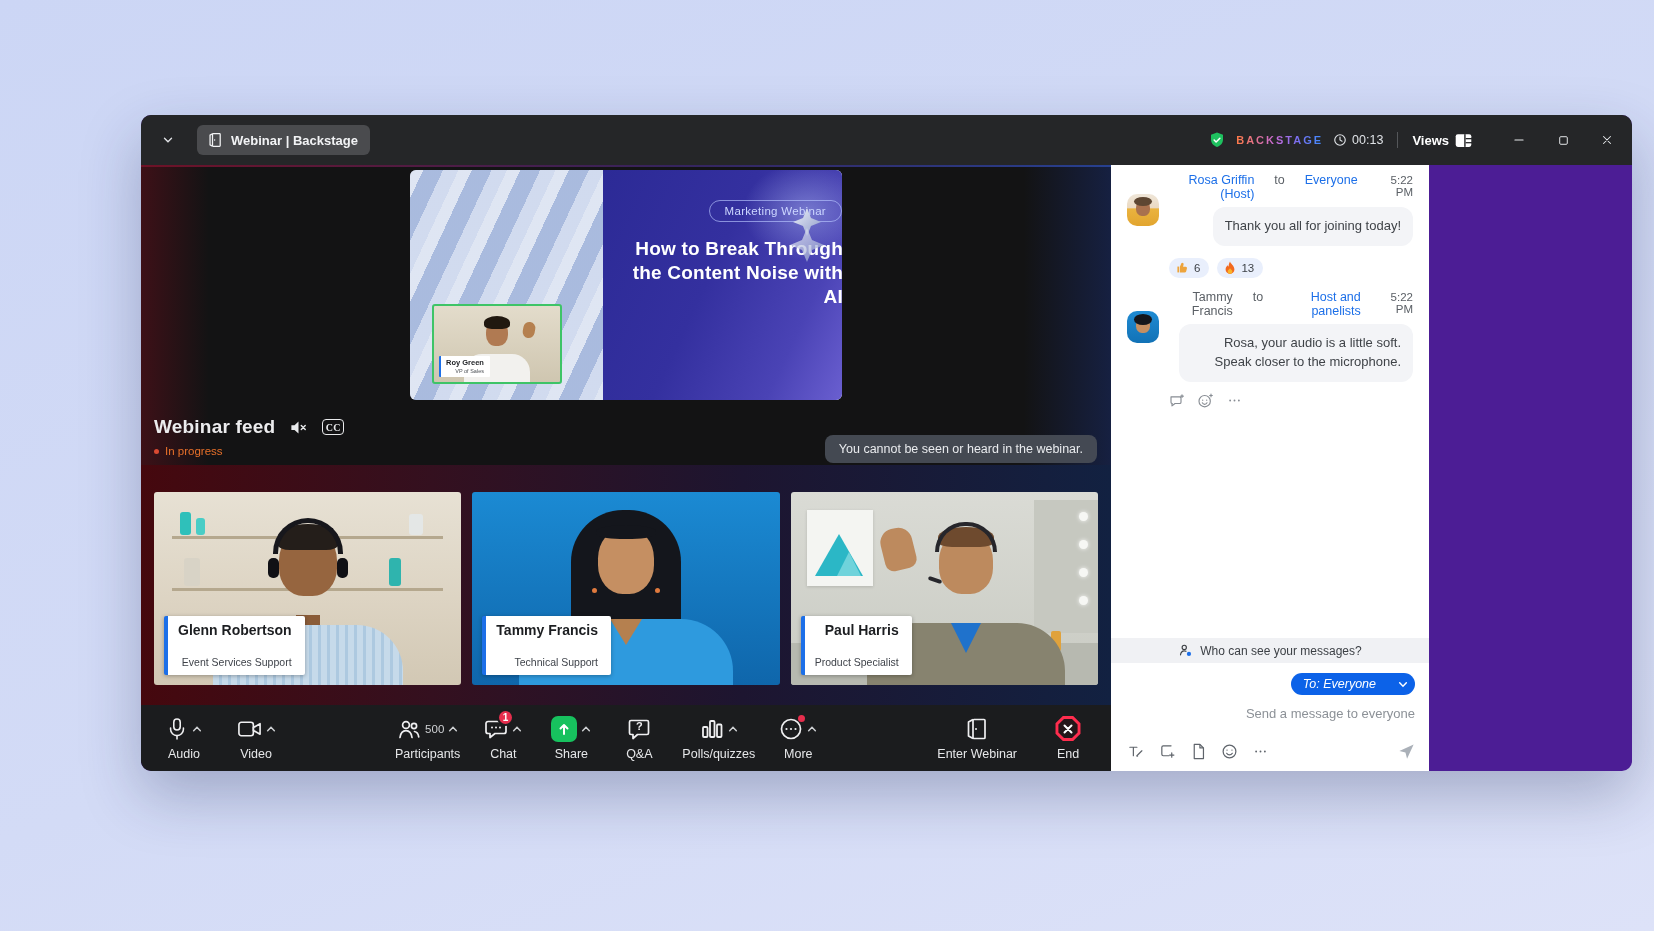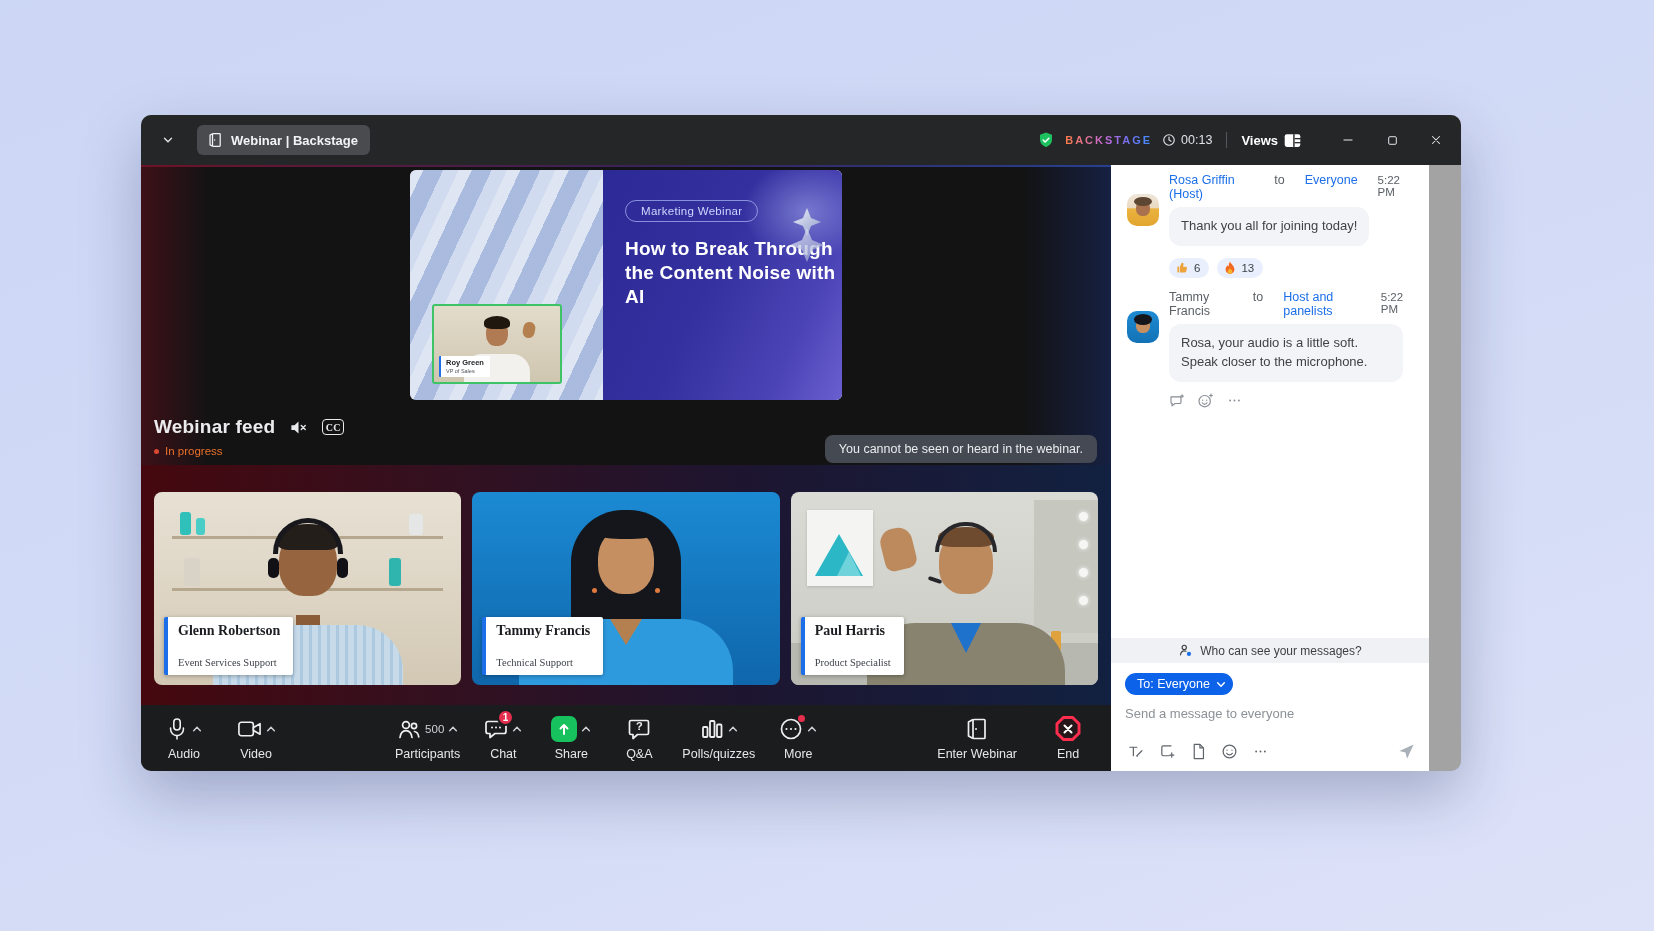--- a/index.html
+++ b/index.html
@@ -1,22 +1,22 @@
 <!DOCTYPE html>
 <html><head>
 <meta charset="utf-8">
 <style>
   * { margin:0; padding:0; box-sizing:border-box; }
   html,body { width:1654px; height:931px; overflow:hidden;
     font-family:"Liberation Sans", sans-serif;
     background:linear-gradient(160deg,#ccd6f5 0%,#d3dbf6 55%,#dde2f8 100%); }
 
-  .window { position:absolute; left:141px; top:115px; width:1320px; height:656px;
+  .window { position:absolute; left:141px; top:115px; width:1491px; height:656px;
     border-radius:10px; overflow:hidden; box-shadow:0 24px 60px rgba(25,35,80,.28);
-    display:flex; flex-direction:column; background:#a3a3a3; }
+    display:flex; flex-direction:column; background:#4c1d95;text-align:right; }
 
   
   .titlebar { height:50px; background:#252628; display:flex; align-items:center;
     padding:0 16px; flex:0 0 auto; color:#e9eaec; }
   .tb-chevron { width:22px; height:22px; display:flex; align-items:center; justify-content:center; color:#dfe1e4; }
   .meeting-tab { margin-left:18px; height:30px; background:#4a4b4e; border-radius:6px;
     display:flex; align-items:center; gap:8px; padding:0 12px; color:#f2f3f5;
     font-size:13px; font-weight:700; }
   .tb-right { margin-left:auto; display:flex; align-items:center; gap:10px; }
   .badge-backstage { font-size:11px; font-weight:700; letter-spacing:2px;
@@ -80,21 +80,21 @@
     font-size:10px; font-weight:700; color:#e9eaec; letter-spacing:.5px;font-family:Liberation Serif, serif; }
   .in-progress { position:absolute; left:13px; bottom:8px; display:flex; align-items:center; gap:6px;
     font-size:11.5px; color:#e8702a; }
   .in-progress .dot { width:5px; height:5px; border-radius:50%; background:#da4a32; }
   .toast { position:absolute; right:14px; bottom:2px; background:rgba(71,76,85,.95); border-radius:8px;
     padding:7px 14px; font-size:12.5px; color:#e9ebee; }
 
   
   .tiles { height:240px; display:flex; gap:11px; padding:27px 13px 20px;
     background:linear-gradient(90deg,#45080e 0%,#34101f 30%,#1d1530 62%,#122141 100%); }
-  .tile { flex:1; position:relative; border-radius:8px; overflow:hidden;font-family:Liberation Serif, serif; }
+  .tile { flex:1; position:relative; border-radius:3px; overflow:hidden; }
   .tag { position:absolute; left:10px; bottom:10px; background:#fff; border-left:4px solid #1c6fe8;
     border-radius:2px; padding:6px 13px 7px 10px; box-shadow:0 1px 4px rgba(0,0,0,.3); }
   .tag .name { font-size:14px; font-weight:700; color:#1c1e21; }
   .tag .role { font-size:10.5px; color:#3f434a; margin-top:18px; }
 
   
   .tile-1 { background:linear-gradient(180deg,#e7e1d4 0%,#ddd4c3 55%,#d2c8b4 100%); }
   .tile-1 .shelf { position:absolute; left:6%; right:6%; height:3px; background:#b5a88e; }
   .s1 { top:44px; } .s2 { top:96px; }
   .bottle { position:absolute; border-radius:3px; }
@@ -209,22 +209,22 @@
     padding:10px 12px; font-size:13px; color:#3f4348; line-height:1.45; max-width:234px; }
   .reactions { display:flex; gap:8px; margin-top:12px; }
   .react { display:flex; align-items:center; gap:5px; background:#e9effc; border-radius:11px;
     padding:3px 9px 3px 7px; font-size:11.5px; color:#3f4348; }
   .msg-actions { display:flex; gap:13px; margin-top:11px; color:#878c93; }
 
   .chat-footer { margin-top:auto; flex:0 0 auto; }
   .privacy { height:25px; background:#f0f1f4; display:flex; align-items:center; justify-content:center;
     gap:7px; font-size:12px; color:#3b3f44; }
   .compose { position:relative; height:108px; padding:10px 14px; }
-  .to-pill { display:inline-flex; align-items:center; gap:6px; background:#0c62e8; color:#fff;
-    font-size:12.5px; border-radius:13px; padding:4px 7px 4px 12px; }
+  .to-pill { display:inline-flex; align-items:center; gap:22px; background:#0c62e8; color:#fff;
+    font-size:12.5px; border-radius:13px; padding:4px 7px 4px 12px;font-style:italic; }
   .placeholder { margin-top:11px; font-size:13px; color:#8c9197; }
   .compose-ics { position:absolute; left:16px; bottom:11px; display:flex; gap:15px; align-items:center; color:#5f646b; }
   .send { position:absolute; right:13px; bottom:10px; color:#aab0b8; }
 
   svg { display:block; }
 </style>
 </head>
 <body>
 
 <div class="window">

